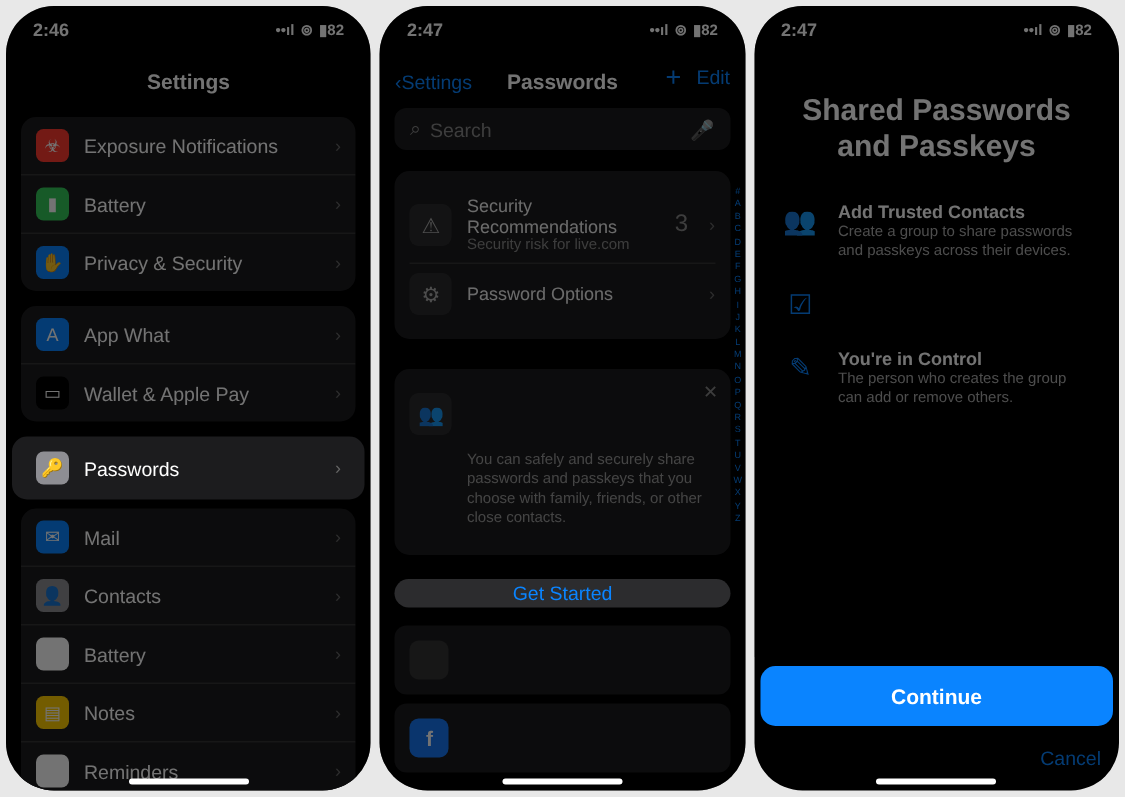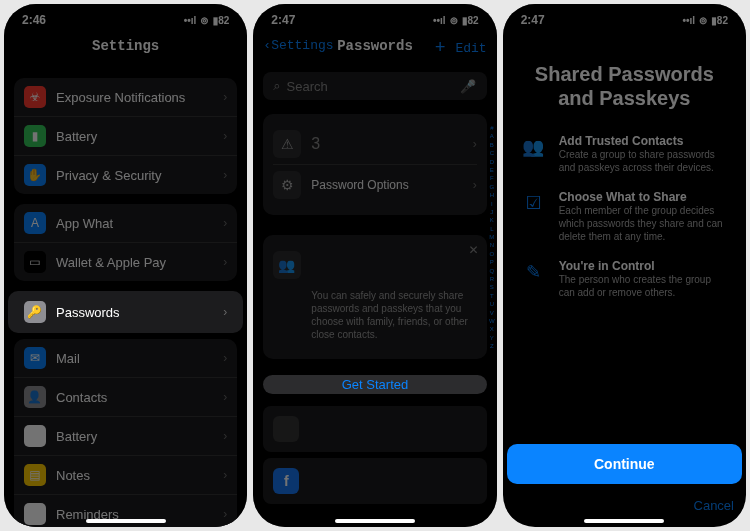--- a/index.html
+++ b/index.html
@@ -38,26 +38,25 @@
   padding: 6px 18px 2px;
   color: #fff;
   font-size: 12px;
   font-weight: 600;
   height: 20px;
 }
 .status-icons { display: flex; gap: 4px; align-items: center; font-size: 10px; }
 .nav-bar {
   display: flex;
   justify-content: center;
-  align-items: flex-start;
+  align-items: flex-end;
   padding: 6px 10px;
   position: relative;
   color: #fff;
   min-height: 24px;
-  font-family: Liberation Mono, monospace;
 }
 .nav-title { font-size: 14px; font-weight: 600; color: #fff; }
 .nav-left { position: absolute; left: 10px; color: #0a84ff; font-size: 13px; display: flex; align-items: center; }
 .nav-right { position: absolute; right: 10px; color: #0a84ff; font-size: 13px; display: flex; align-items: center; gap: 10px; }
 .scroll { flex: 1; overflow: hidden; padding: 0 10px; }
 .group { background: #1c1c1e; border-radius: 10px; margin: 10px 0; overflow: hidden; }
 .row {
   display: flex;
   align-items: center;
   padding: 8px 10px;
@@ -315,20 +314,24 @@
     </span>
   </div>
   <div class="search-bar">
     <span>⌕</span>
     <span>Search</span>
     <span class="mic">🎤</span>
   </div>
   <div class="card">
     <div class="card-row">
       <div class="sec-icon">⚠</div>
+      <div style="flex:1">
+        <div class="ttl">Security Recommendations</div>
+        <div class="sub">Security risk for live.com</div>
+      </div>
       <span style="color:#888;margin-right:4px">3</span>
       <span class="chev">›</span>
     </div>
     <div class="card-row" style="border-top:0.5px solid #333">
       <div class="sec-icon">⚙</div>
       <div class="ttl">Password Options</div>
       <span class="chev" style="margin-left:auto">›</span>
     </div>
   </div>
   <div class="card share-card">
@@ -371,24 +374,20 @@
       <div id="feats">
           <div class="feat">
             <div class="feat-icon">👥</div>
             <div>
               <div class="feat-t">Add Trusted Contacts</div>
               <div class="feat-d">Create a group to share passwords and passkeys across their devices.</div>
             </div>
           </div>
           <div class="feat">
             <div class="feat-icon">☑</div>
-            <div>
-              <div class="feat-t">Choose What to Share</div>
-              <div class="feat-d">Each member of the group decides which passwords they share and can delete them at any time.</div>
-            </div>
           </div>
           <div class="feat">
             <div class="feat-icon">✎</div>
             <div>
               <div class="feat-t">You're in Control</div>
               <div class="feat-d">The person who creates the group can add or remove others.</div>
             </div>
           </div>
         </div>
     </div>

